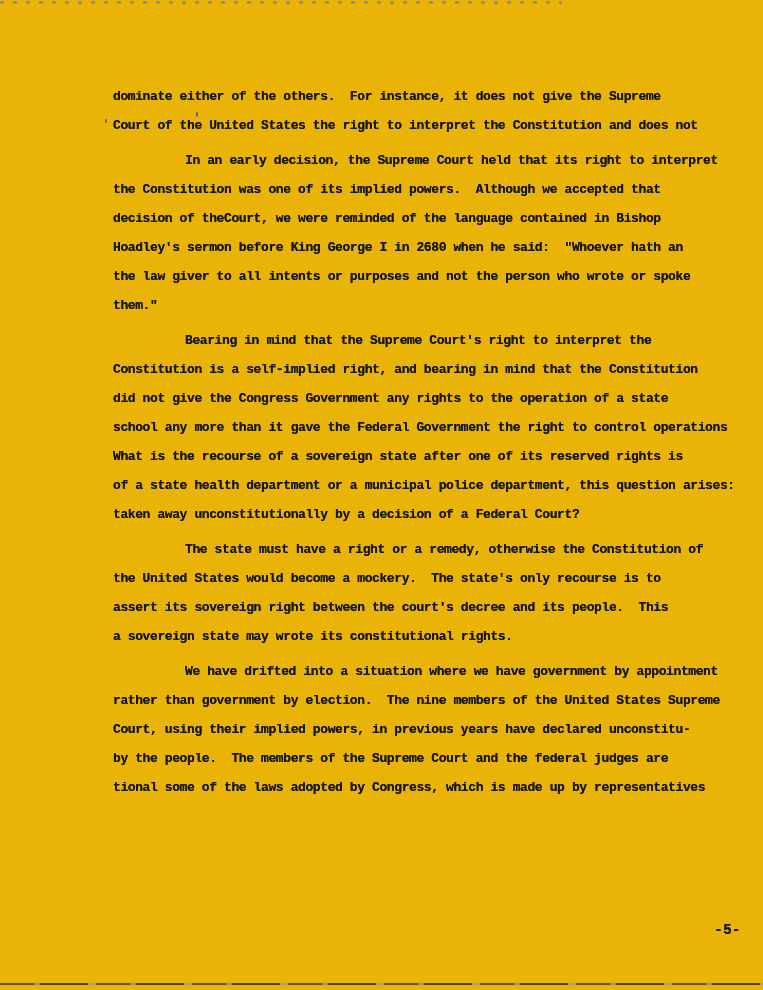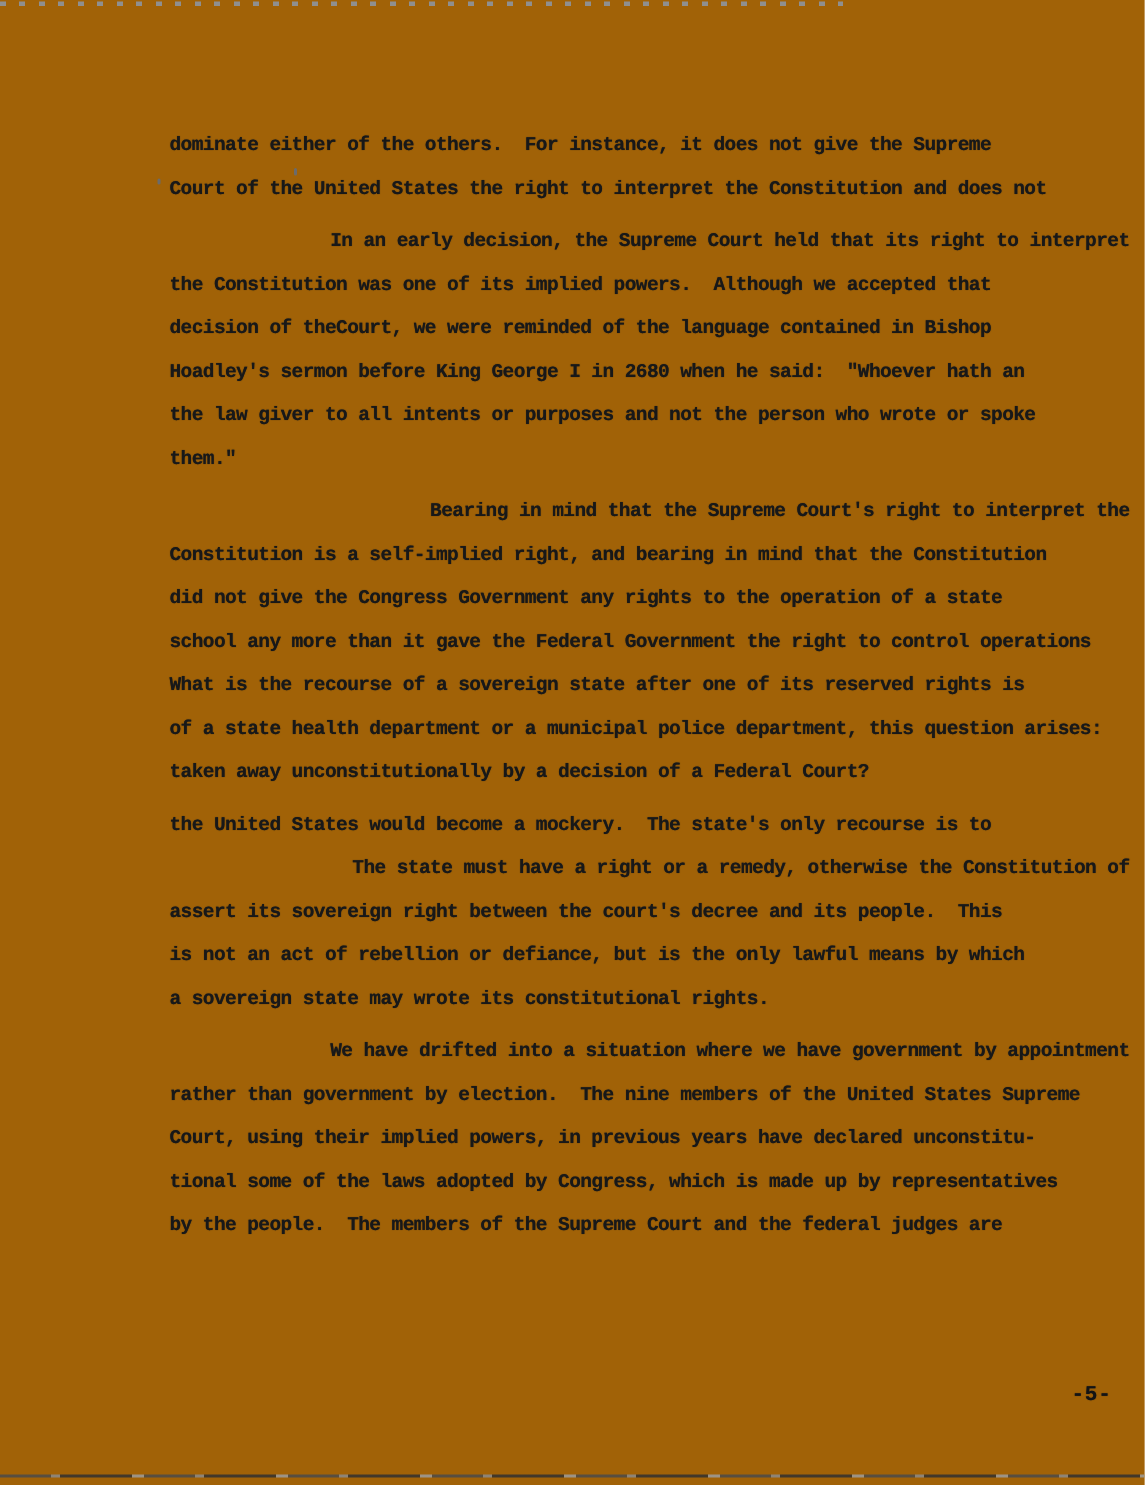--- a/index.html
+++ b/index.html
@@ -10,21 +10,21 @@
     width: 763px;
     height: 990px;
     position: relative;
     background: #ffffff;
     overflow: hidden;
     font-family: "Liberation Mono", "DejaVu Sans Mono", monospace;
   }
   .scan-page {
     position: absolute;
     inset: 0;
-    background: #a16207;
+    background: #eab308;
   }
   
   .top-dashed-line {
     position: absolute;
     top: 1px;
     left: 0;
     width: 562px;
     height: 3px;
     background: repeating-linear-gradient(
       to right,
@@ -62,21 +62,20 @@
     font-size: 13px;
     font-weight: bold;
     letter-spacing: -0.4px;
     color: #181818;
     line-height: 29px;
     height: 29px;
     text-shadow: 0 0 0.6px #222;
   }
   .line.indent {
     padding-left: 72px;
-    text-align: right;
   }
   .page-number {
     position: absolute;
     right: 22px;
     top: 922px;
     font-size: 14px;
     font-weight: bold;
     letter-spacing: 0.5px;
     color: #141414;
     text-shadow: 0 0 0.6px #222;
@@ -119,33 +118,32 @@
       <div class="line indent">Bearing in mind that the Supreme Court's right to interpret the</div>
       <div class="line">Constitution is a self-implied right, and bearing in mind that the Constitution</div>
       <div class="line">did not give the Congress Government any rights to the operation of a state</div>
       <div class="line">school any more than it gave the Federal Government the right to control operations</div>
       <div class="line">What is the recourse of a sovereign state after one of its reserved rights is</div>
       <div class="line">of a state health department or a municipal police department, this question arises:</div>
       <div class="line">taken away unconstitutionally by a decision of a Federal Court?</div>
     </div>
 
     <div class="para">
+      <div class="line indent">The state must have a right or a remedy, otherwise the Constitution of</div>
       <div class="line">the United States would become a mockery.  The state's only recourse is to</div>
-      <div class="line indent">The state must have a right or a remedy, otherwise the Constitution of</div>
       <div class="line">assert its sovereign right between the court's decree and its people.  This</div>
-      <div class="line">is not an act of rebellion or defiance, but is the only lawful means by which</div>
       <div class="line">a sovereign state may wrote its constitutional rights.</div>
     </div>
 
     <div class="para">
       <div class="line indent">We have drifted into a situation where we have government by appointment</div>
       <div class="line">rather than government by election.  The nine members of the United States Supreme</div>
       <div class="line">Court, using their implied powers, in previous years have declared unconstitu-</div>
+      <div class="line">by the people.  The members of the Supreme Court and the federal judges are</div>
       <div class="line">tional some of the laws adopted by Congress, which is made up by representatives</div>
-      <div class="line">by the people.  The members of the Supreme Court and the federal judges are</div>
     </div>
 
   </div>
 
   <div class="page-number">-5-</div>
 
   <div class="bottom-scan-line"></div>
 
 </div>
 

